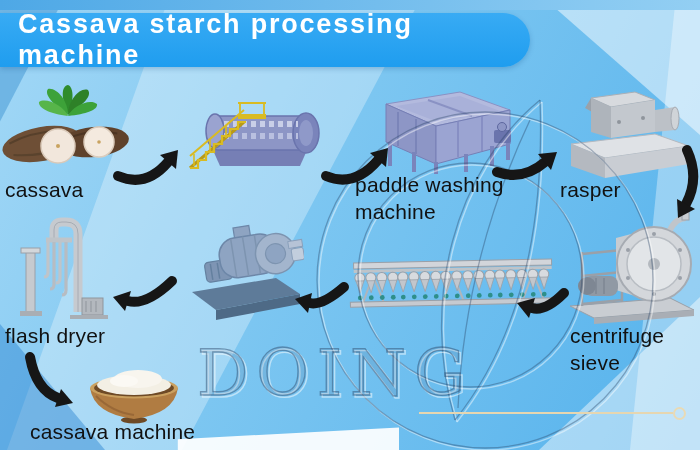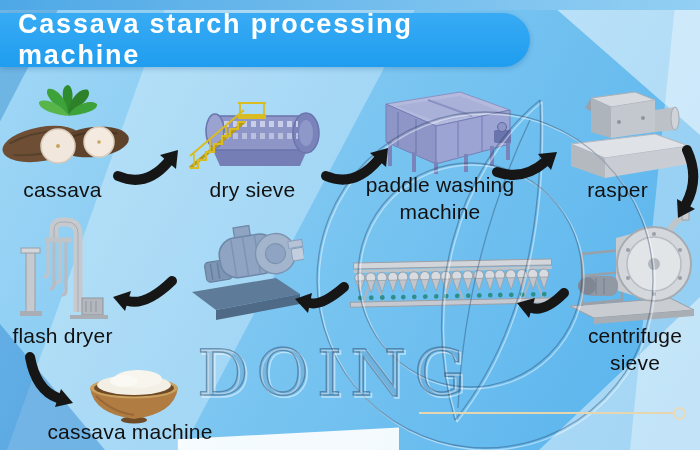--- a/index.html
+++ b/index.html
@@ -27,21 +27,21 @@
     border-radius:0 27px 27px 0;
     box-shadow:0 2px 5px rgba(20,80,140,.25);
     display:flex;align-items:center;
   }
   .banner-title{
     padding-left:18px;color:#fff;font-weight:bold;font-size:27px;letter-spacing:1.8px;
   }
   
   .img{position:absolute;z-index:2;}
   .img svg{display:block;width:100%;height:100%;}
-  .lbl{position:absolute;z-index:4;text-align:center;font-size:21px;color:#111;line-height:1.3;letter-spacing:.2px;}
+  .lbl{position:absolute;z-index:4;text-align:left;font-size:21px;color:#111;line-height:1.3;letter-spacing:.2px;}
   .nowrap{white-space:nowrap;}
   
   .wm{position:absolute;inset:0;z-index:3;pointer-events:none;}
   .arrows{position:absolute;inset:0;z-index:6;pointer-events:none;}
   
   .divider-line{position:absolute;left:419px;top:412px;width:254px;height:2px;background:#e6d6b0;z-index:5;}
   .divider-dot{position:absolute;left:673px;top:407px;width:9px;height:9px;border:2px solid #e9dab5;border-radius:50%;z-index:5;}
   .contact{position:absolute;right:3px;top:419px;z-index:7;font-size:22px;color:#1a1a1a;white-space:nowrap;}
   .contact .num{margin-left:12px;}
 </style>
@@ -298,21 +298,20 @@
       </g>
       <g>
         <ellipse cx="52" cy="23" rx="37" ry="10" fill="#f3efe4"></ellipse>
         <ellipse cx="56" cy="17" rx="24" ry="9" fill="#f8f5ee"></ellipse>
         <ellipse cx="42" cy="19" rx="14" ry="6" fill="#fbf9f4"></ellipse>
       </g>
     </svg>
   </div>
 
   <div class="lbl" style="left:5px;top:176px;width:115px;">cassava</div>
-  <div class="lbl" style="left:190px;top:176px;width:125px;">dry sieve</div>
   <div class="lbl" style="left:355px;top:171px;width:170px;">paddle washing machine</div>
   <div class="lbl" style="left:560px;top:176px;width:115px;">rasper</div>
   <div class="lbl" style="left:570px;top:322px;width:130px;">centrifuge sieve</div>
   <div class="lbl nowrap" style="left:5px;top:322px;width:115px;">flash dryer</div>
   <div class="lbl nowrap" style="left:30px;top:418px;width:200px;">cassava machine</div>
 
   <svg class="wm" viewBox="0 0 700 450">
     <g fill="none" stroke="rgba(255,255,255,0.45)" stroke-width="1.4">
       <circle cx="487" cy="282" r="168"></circle>
       <circle cx="472" cy="277" r="112"></circle>

